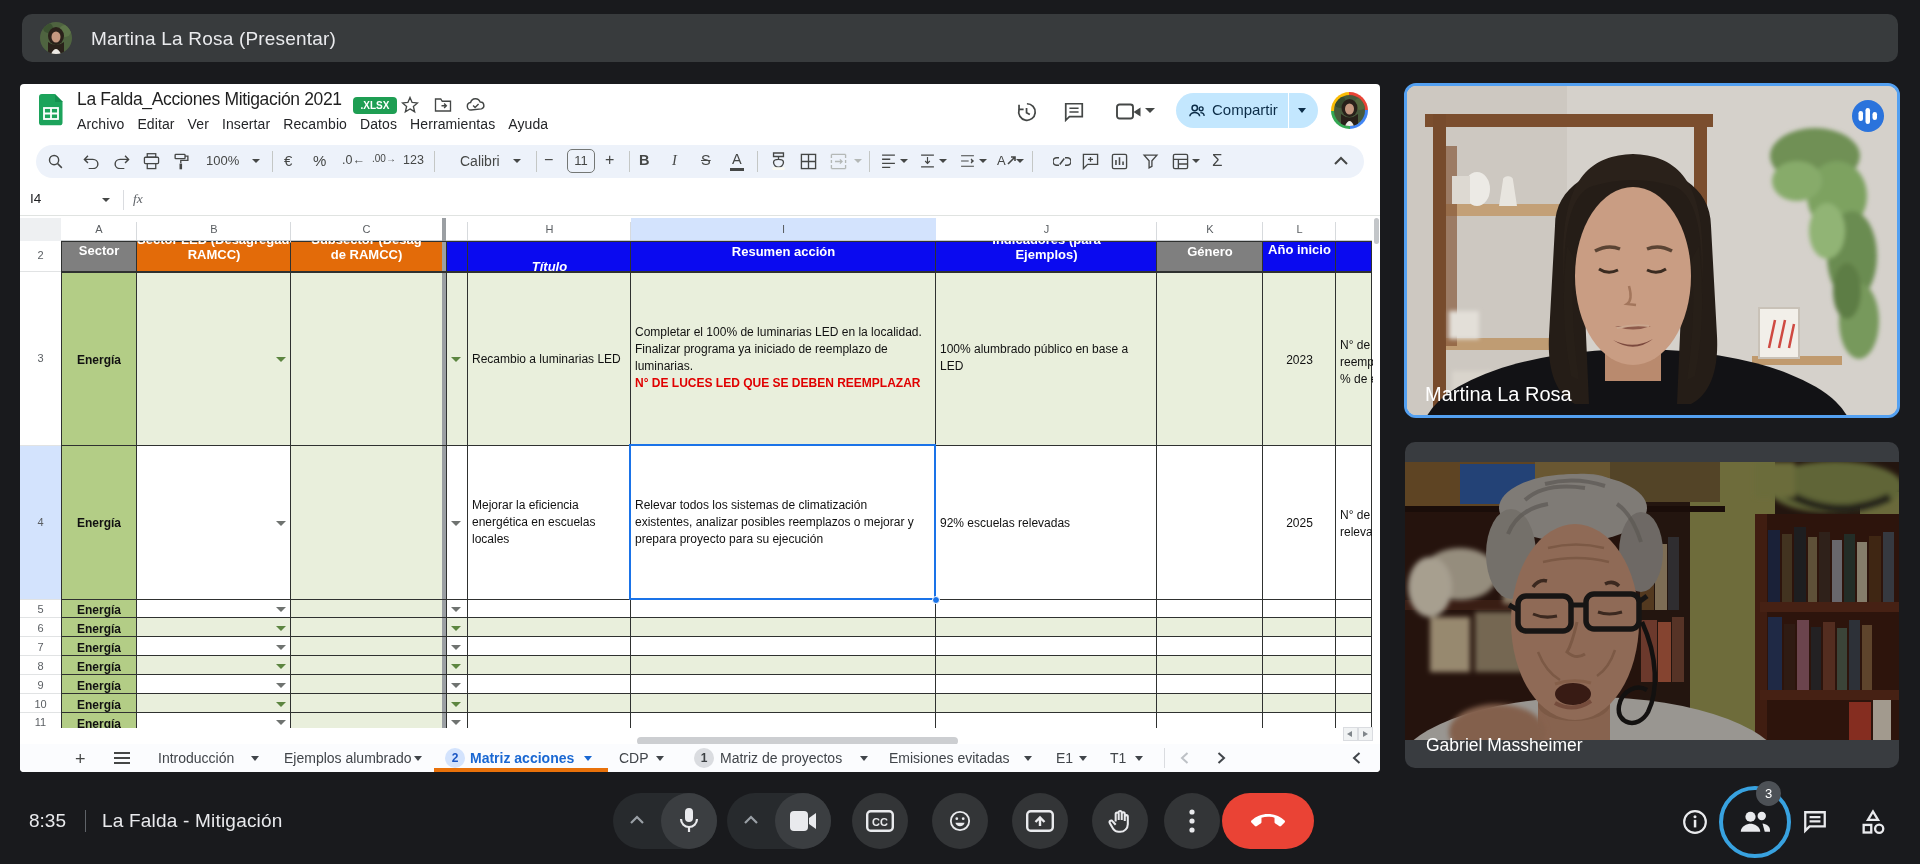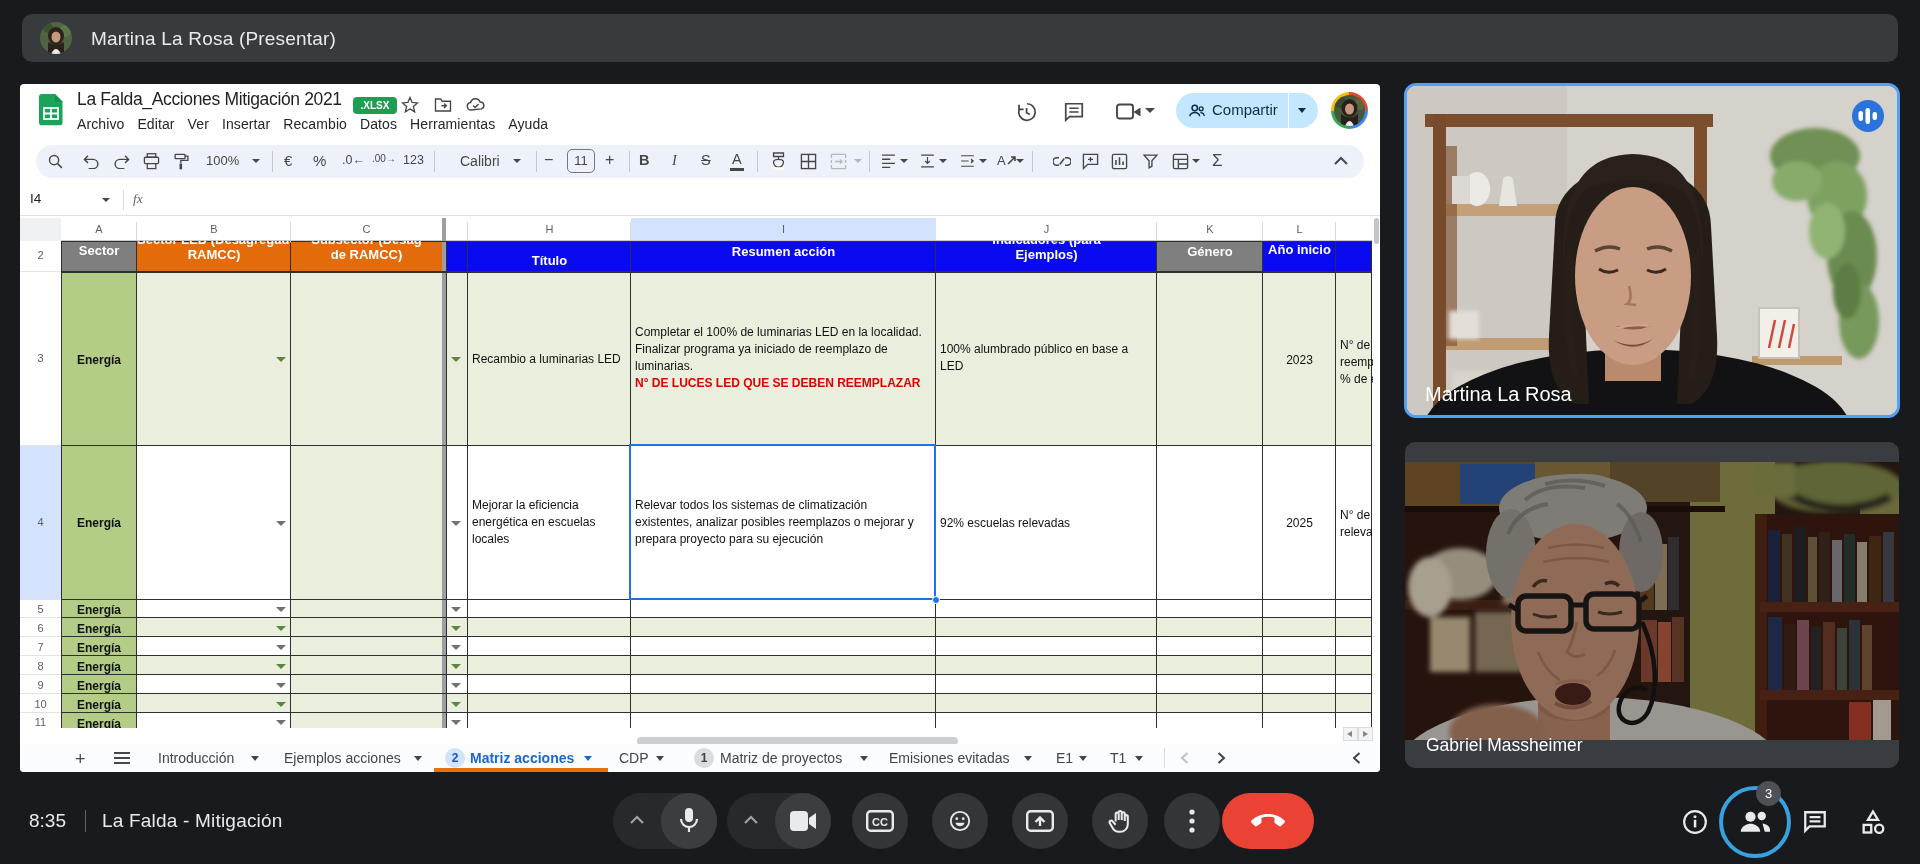--- a/index.html
+++ b/index.html
@@ -303,21 +303,21 @@
       <div class="cell hdrtxt" style="left:41px;top:24px;width:76px;height:30px;">
           <div style="margin-top:1px;">Sector</div>
         </div>
       <div class="cell hdrtxt" style="left:117px;top:23px;width:154px;height:31px;">
           <div style="position:relative;top:-9px;white-space:nowrap;">Sector LED (Desagregado<br>RAMCC)</div>
         </div>
       <div class="cell hdrtxt" style="left:271px;top:23px;width:151px;height:31px;">
           <div style="position:relative;top:-9px;white-space:nowrap;">Subsector (Desag<br>de RAMCC)</div>
         </div>
       <div class="cell hdrtxt" style="left:448px;top:23px;width:163px;height:31px;">
-          <div style="margin-top:12px;">Título</div>
+          <div style="margin-top:18px;font-style:italic;">Título</div>
         </div>
       <div class="cell hdrtxt" style="left:916px;top:23px;width:221px;height:31px;">
           <div style="position:relative;top:-9px;white-space:nowrap;">Indicadores (para<br>Ejemplos)</div>
         </div>
       <div class="cell hdrtxt" style="left:611px;top:23px;width:305px;height:31px;">
           <div style="margin-top:3px;">Resumen acción</div>
         </div>
       <div class="cell hdrtxt" style="left:1137px;top:23px;width:106px;height:31px;">
           <div style="margin-top:3px;">Género</div>
         </div>
@@ -400,21 +400,21 @@
       <div class="sh" style="left:1343px;top:513px;width:0;height:0;border-top:3.5px solid transparent;border-bottom:3.5px solid transparent;border-left:5px solid #80868b;"></div>
     </div>
 
     <div class="sh" id="tabbar" style="left:0;top:660px;width:1360px;height:28px;background:#fbfcfe;">
       <div class="sh" style="left:55px;top:5px;font-size:18px;color:#454746;">+</div>
       <svg class="sh" style="left:94px;top:8px" width="16" height="12" viewBox="0 0 16 12">
           <path d="M0 1 h16 M0 6 h16 M0 11 h16" stroke="#454746" stroke-width="1.8"></path>
         </svg>
       <div class="tabtxt" style="left:138px;">Introducción</div>
       <div class="tabarr" style="left:231px;"></div>
-      <div class="tabtxt" style="left:264px;">Ejemplos acciones</div>
+      <div class="tabtxt" style="left:264px;">Ejemplos alumbrado</div>
       <div class="tabarr" style="left:394px;"></div>
       <div class="sh" style="left:414px;top:24px;width:174px;height:4px;background:#e8710a;"></div>
       <div class="sh" style="left:425px;top:4px;width:20px;height:20px;border-radius:50%;background:#d3e3fd;color:#1a56c4;font-size:12px;font-weight:bold;text-align:center;line-height:20px;">2</div>
       <div class="tabtxt" style="left:450px;color:#1967d2;font-weight:bold;">Matriz acciones</div>
       <div class="tabarr" style="left:564px;border-top-color:#1967d2;"></div>
       <div class="tabtxt" style="left:599px;">CDP</div>
       <div class="tabarr" style="left:636px;"></div>
       <div class="sh" style="left:674px;top:4px;width:20px;height:20px;border-radius:50%;background:#dadce0;color:#3c4043;font-size:12px;font-weight:bold;text-align:center;line-height:20px;">1</div>
       <div class="tabtxt" style="left:700px;">Matriz de proyectos</div>
       <div class="tabarr" style="left:840px;"></div>

